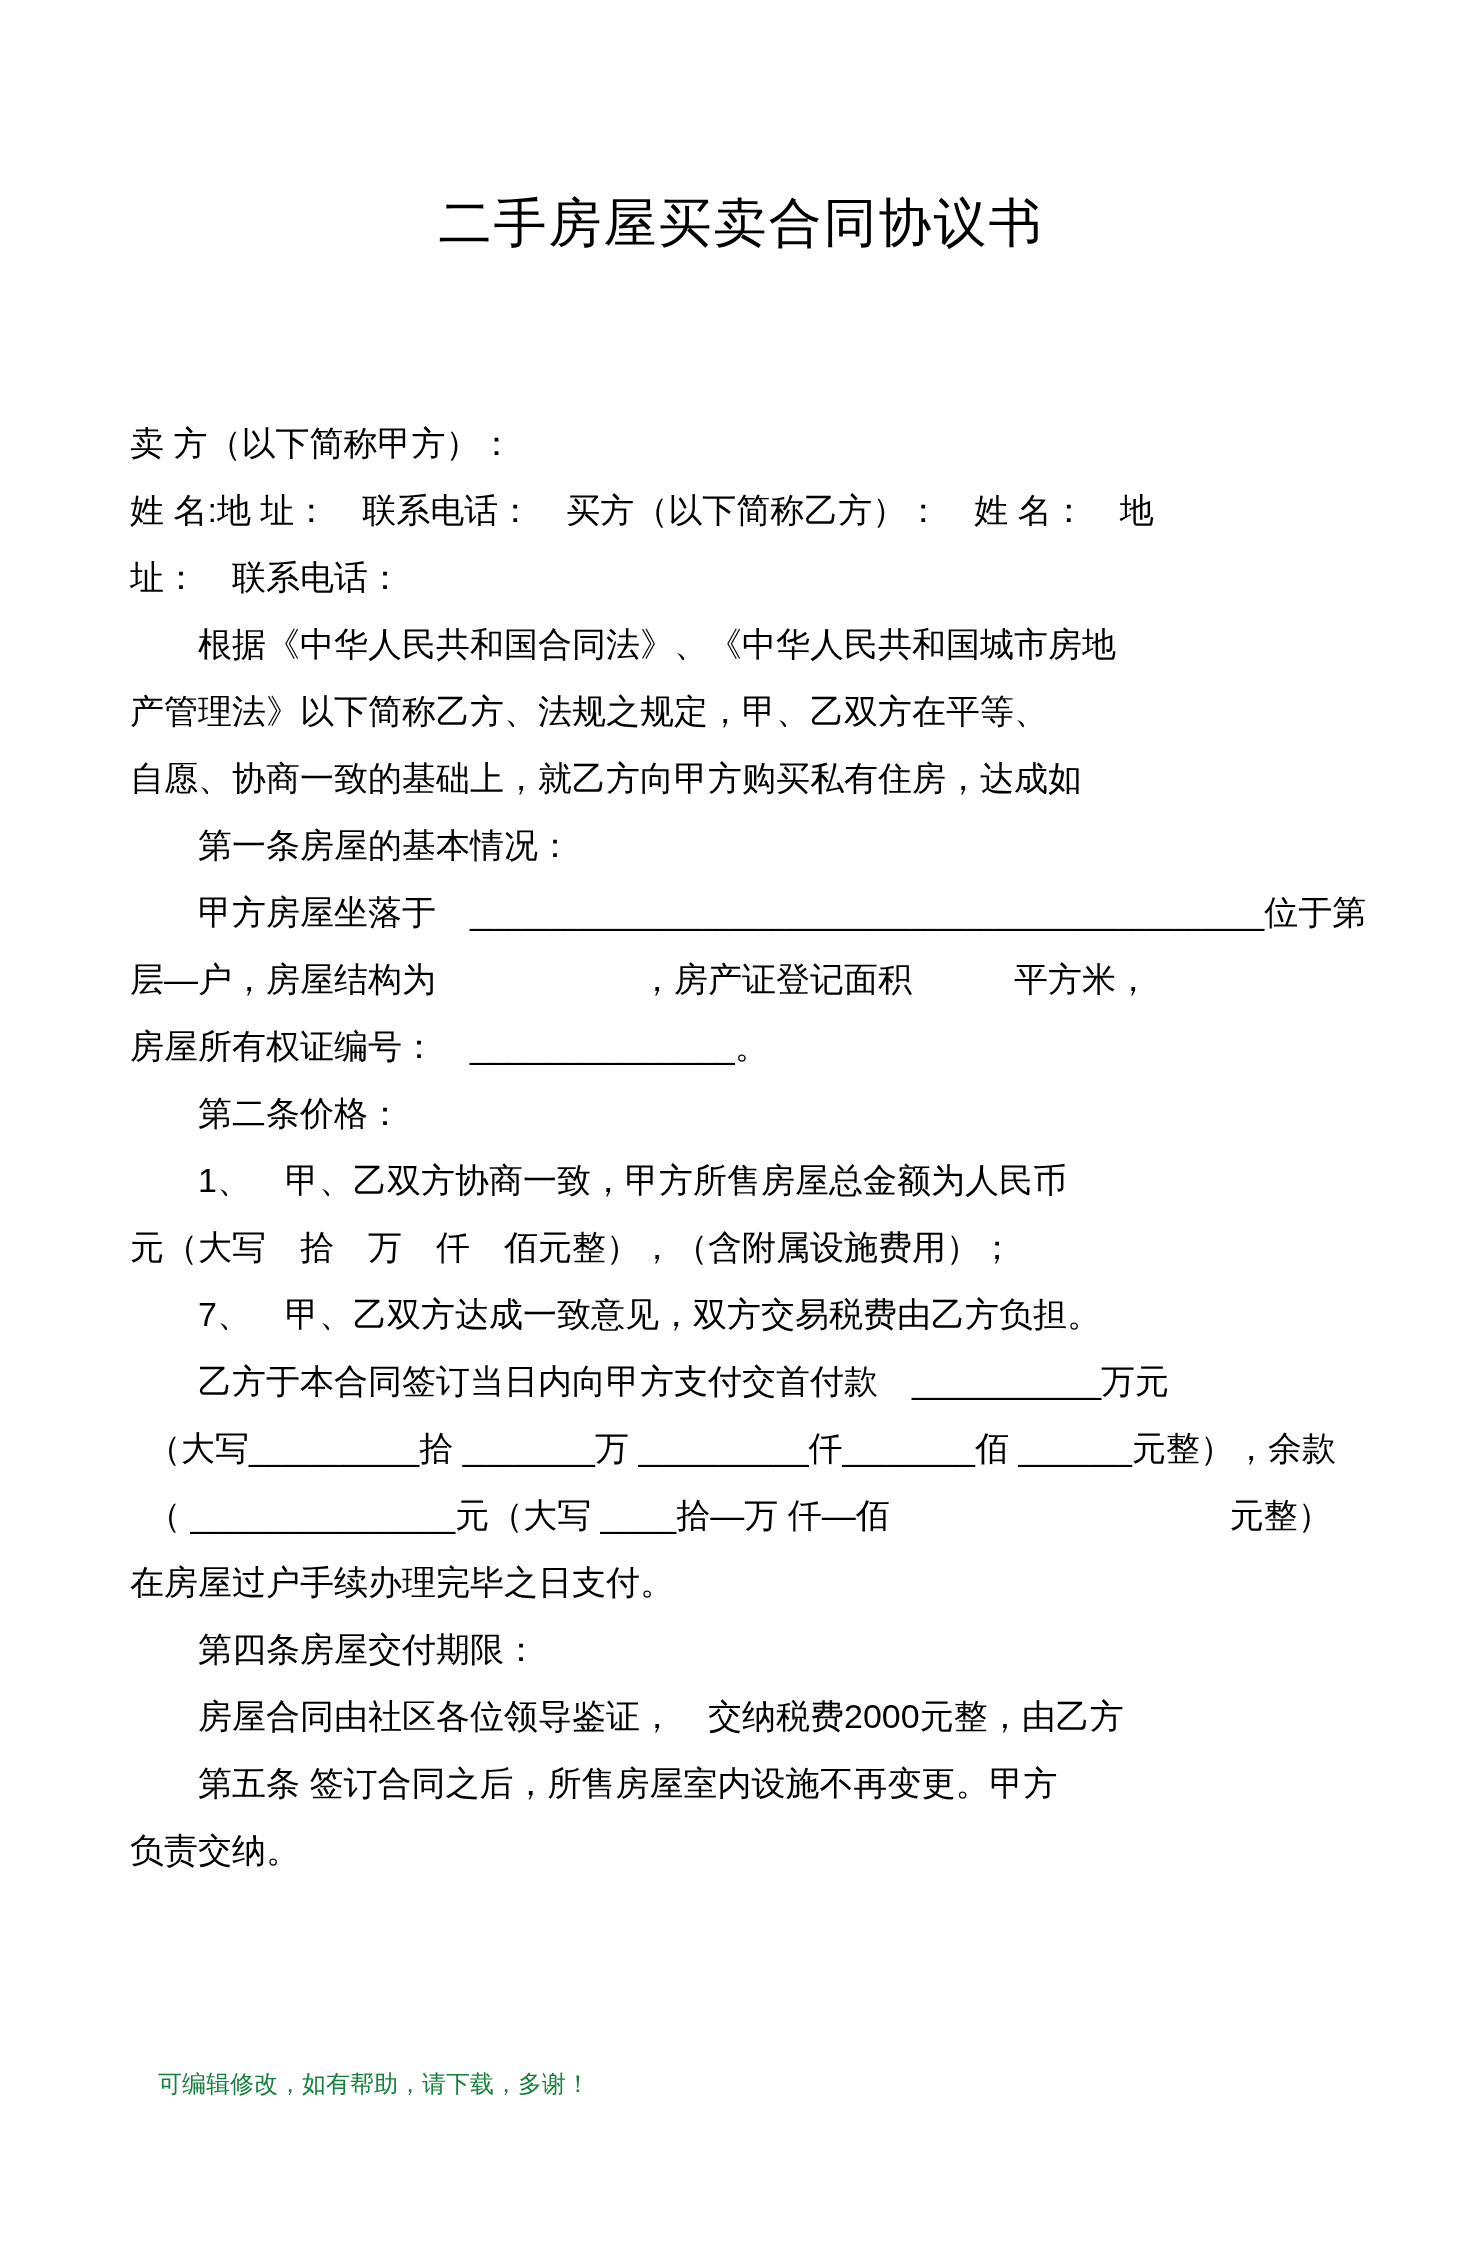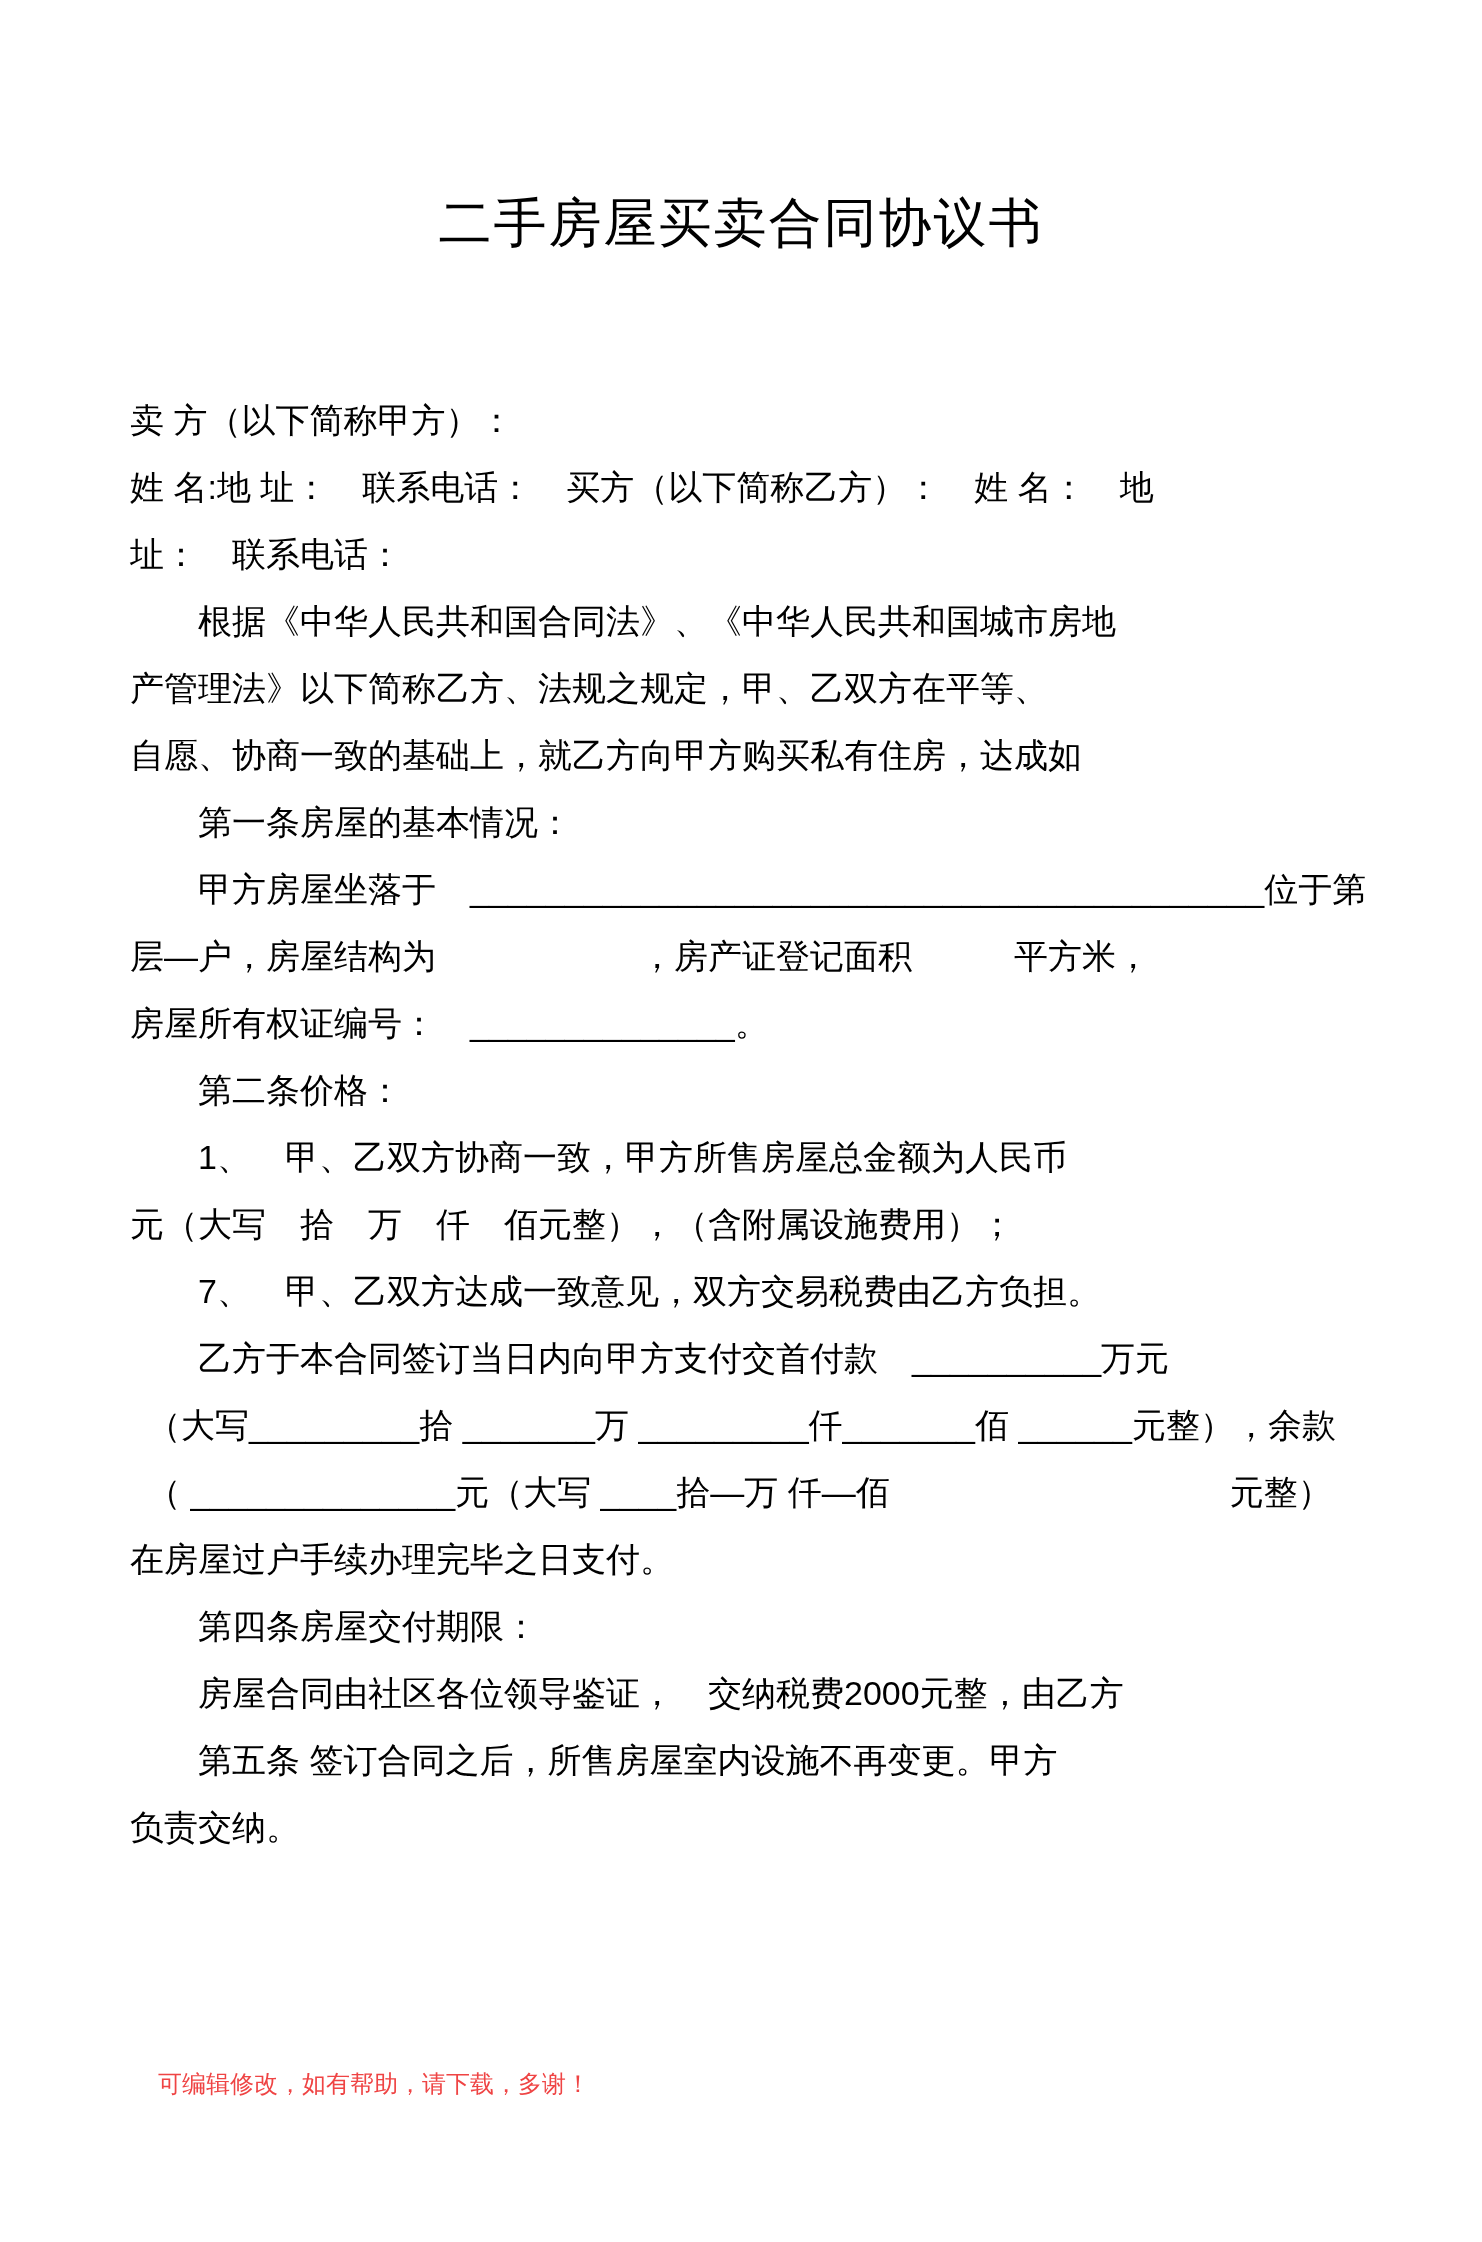--- a/index.html
+++ b/index.html
@@ -21,39 +21,39 @@
     left: 0;
     width: 100%;
     text-align: center;
     font-size: 53px;
     font-weight: 400;
     letter-spacing: 2px;
     white-space: pre;
   }
   .content {
     position: absolute;
-    top: 387px;
+    top: 410px;
     left: 130px;
     right: 110px;
     font-size: 34px;
     line-height: 67px;
   }
   .content p.line {
     margin: 0;
     padding: 0;
     white-space: pre;
   }
   .indent-2 { padding-left: 68px !important; }
   .indent-half { padding-left: 17px !important; }
   .footer-note {
     position: absolute;
     left: 158px;
     top: 2068px;
     font-size: 24px;
-    color: #ef4444;
+    color: #15803d;
     white-space: pre;
   }
 </style>
 </head>
 <body>
 
 <h1 class="doc-title">二手房屋买卖合同协议书</h1>
 
 <div class="content">
   <p class="line">卖 方（以下简称甲方）：</p>

